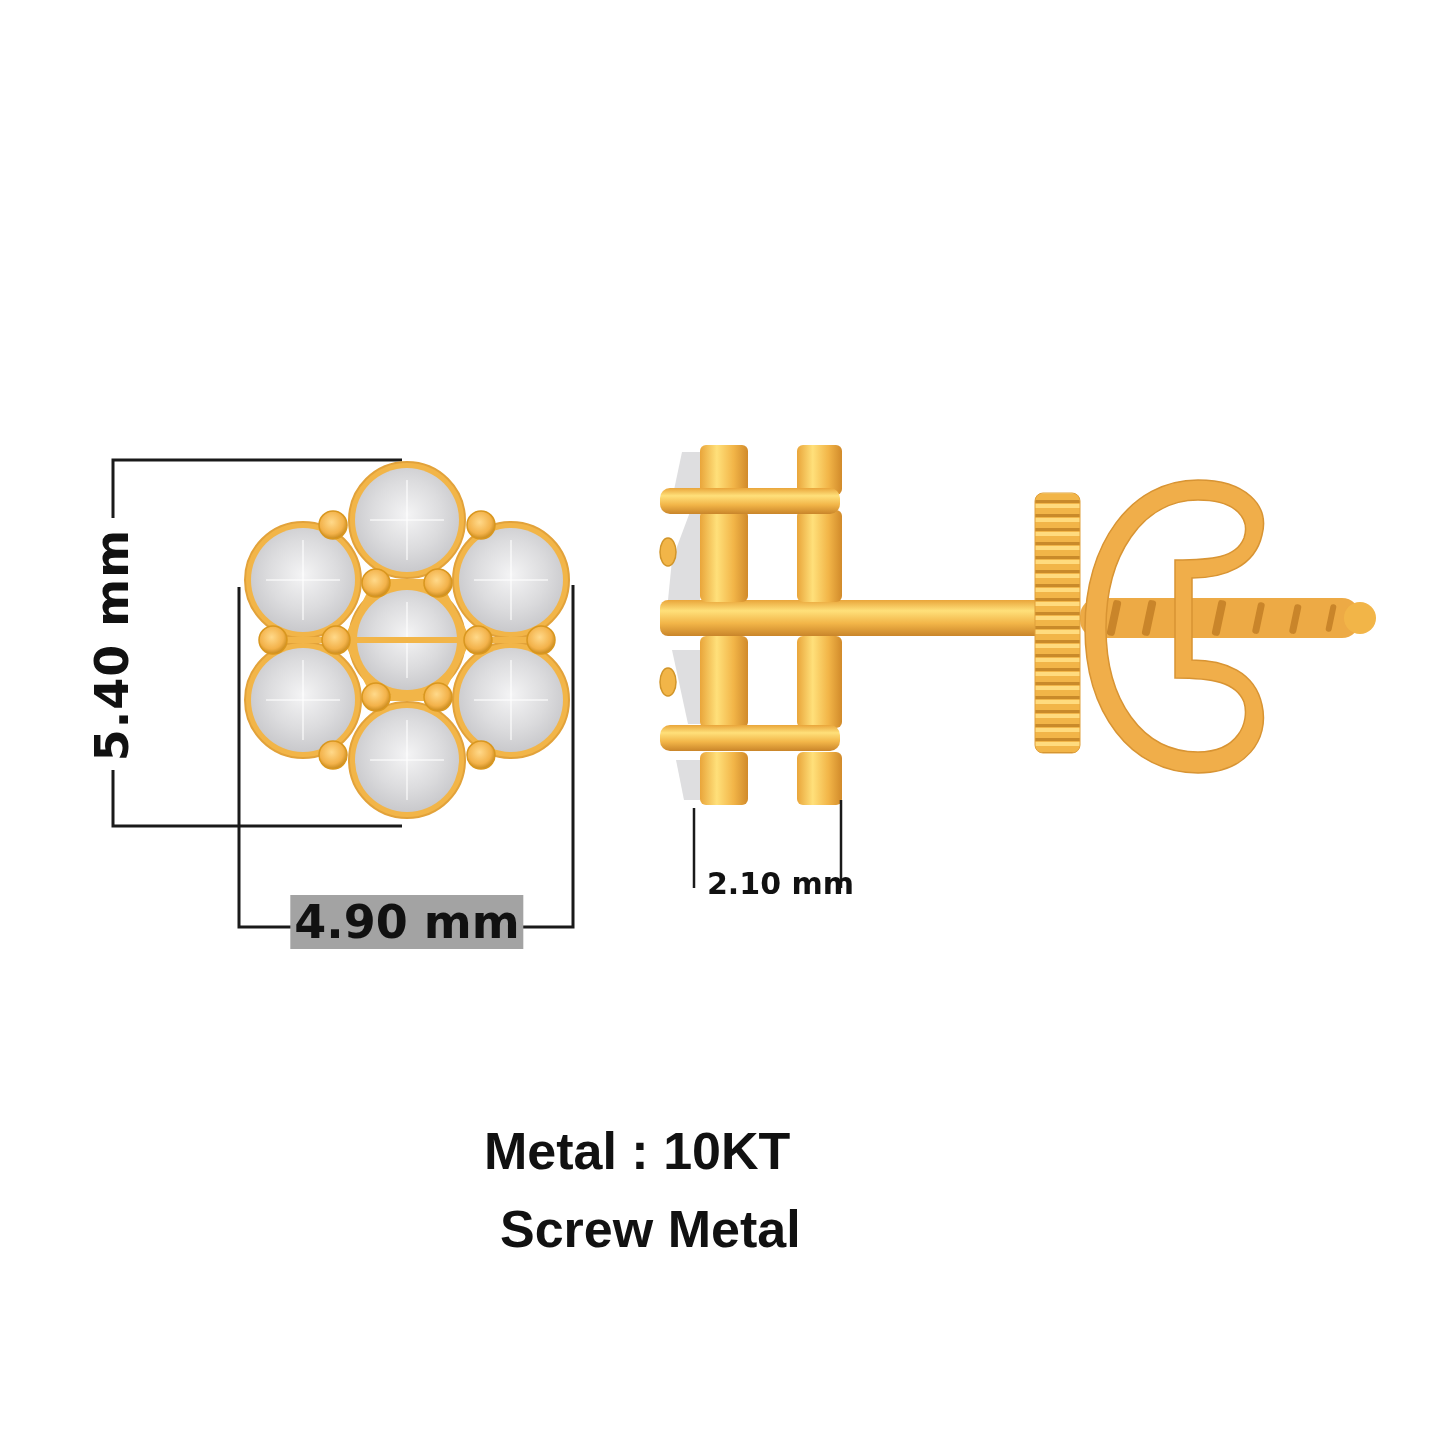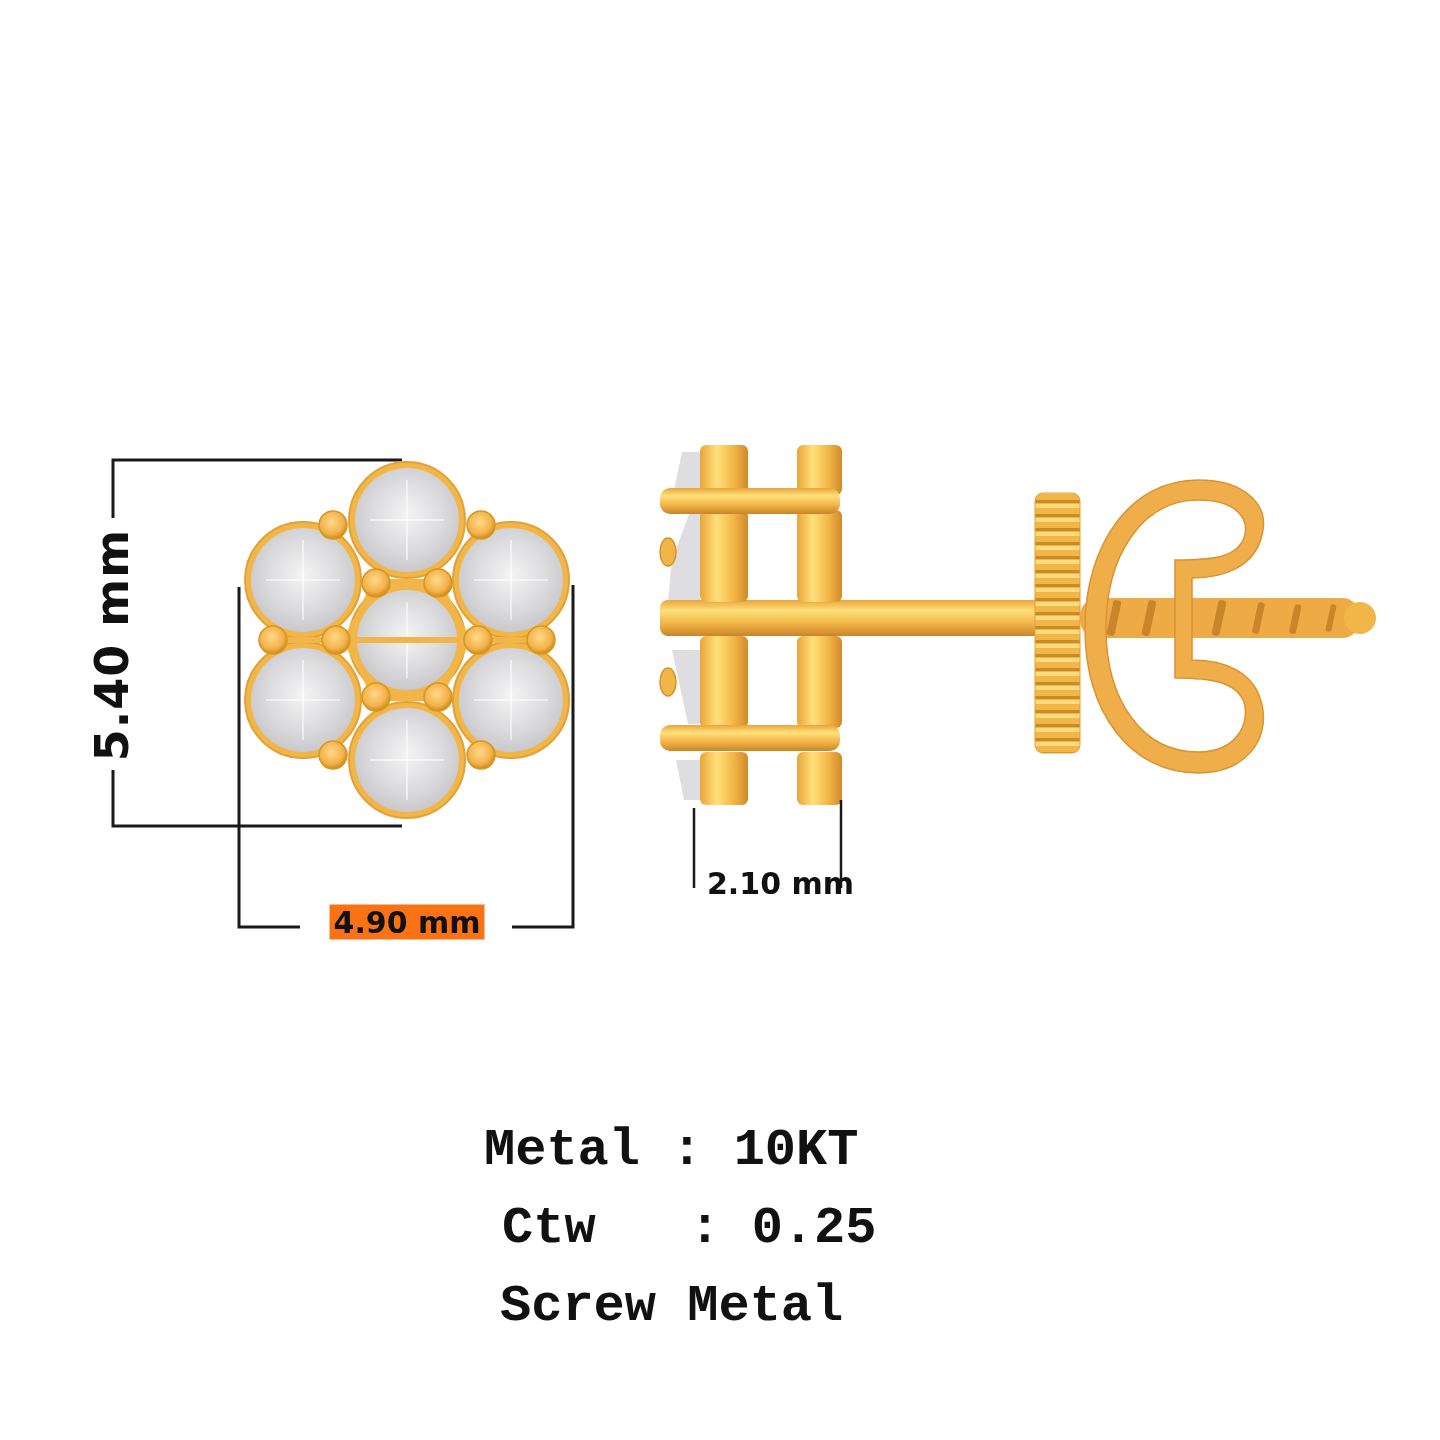--- a/index.html
+++ b/index.html
@@ -1,22 +1,22 @@
 <!DOCTYPE html>
 <html><head>
 <meta charset="utf-8">
 <style>
   html, body { margin: 0; padding: 0; background: #ffffff; }
   body { width: 1440px; height: 1440px; position: relative; overflow: hidden; font-family: "Liberation Sans", "DejaVu Sans", sans-serif; }
   .canvas { position: absolute; left: 0; top: 0; width: 1440px; height: 1440px; }
   .dim-label { position: absolute; font-weight: bold; color: #111111; white-space: nowrap; font-family: "DejaVu Sans", "Liberation Sans", sans-serif; }
   .dim-height { left: 112px; top: 645px; font-size: 46px; transform: translate(-50%, -50%) rotate(-90deg); background: #fff; padding: 0 6px; letter-spacing: 1px; }
-  .dim-width { left: 407px; top: 922px; font-size: 30px; transform: translate(-50%, -50%); background: #f97316; padding: 0 4px; }
+  .dim-width { left: 407px; top: 922px; font-size: 46px; transform: translate(-50%, -50%); background: #a3a3a3; padding: 0 4px; }
   .dim-depth { left: 707px; top: 866px; font-size: 30px; }
-  .specs { position: absolute; left: 482px; top: 1112px; font-weight: bold; color: #111111; font-size: 52px; line-height: 78px; font-family: Liberation Mono, monospace; }
+  .specs { position: absolute; left: 482px; top: 1112px; font-weight: bold; color: #111111; font-size: 52px; line-height: 78px; font-family: Liberation Sans, sans-serif; }
   .spec-row { white-space: pre; }
   .spec-row.indent1 { padding-left: 2px; }
   .spec-row.indent2 { padding-left: 20px; }
   .spec-row.indent3 { padding-left: 18px; }
 </style>
 </head>
 <body>
 
 <div class="canvas">
   <svg width="1440" height="1440" viewBox="0 0 1440 1440" xmlns="http://www.w3.org/2000/svg">
@@ -192,16 +192,15 @@
       </g>
     </g>
   </svg>
 
   <div class="dim-label dim-height">5.40 mm</div>
   <div class="dim-label dim-width">4.90 mm</div>
   <div class="dim-label dim-depth">2.10 mm</div>
 
   <div class="specs">
     <div class="spec-row indent1">Metal : 10KT</div>
-    <div class="spec-row indent2">Ctw   : 0.25</div>
     <div class="spec-row indent3">Screw Metal</div>
   </div>
 </div>
 
 </body></html>

